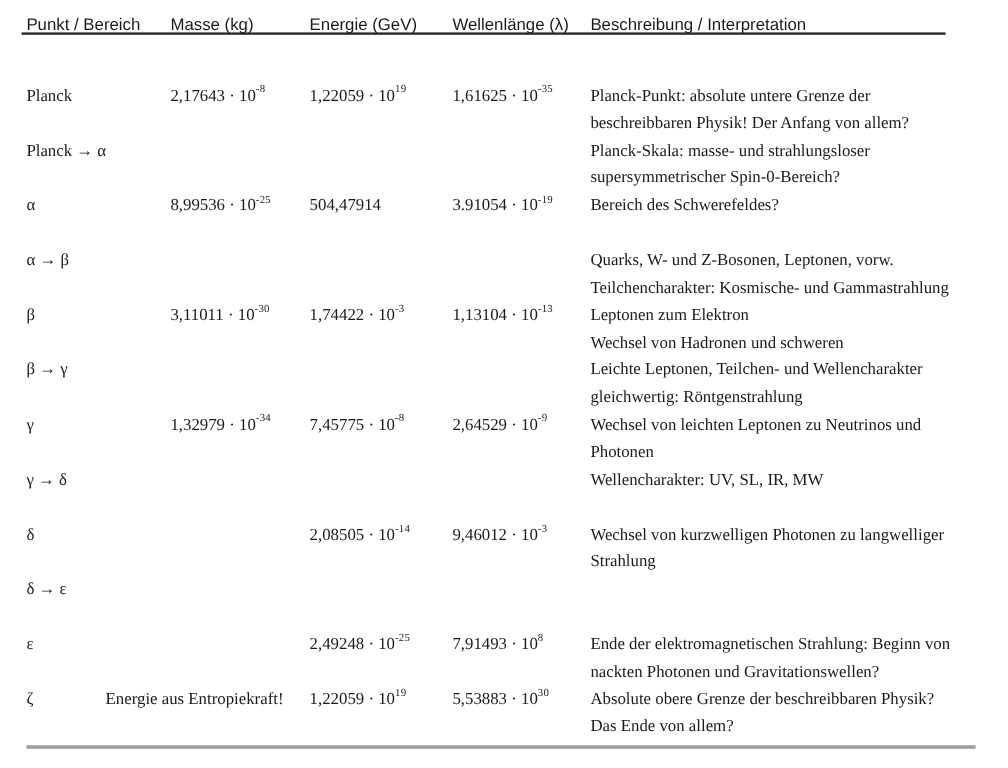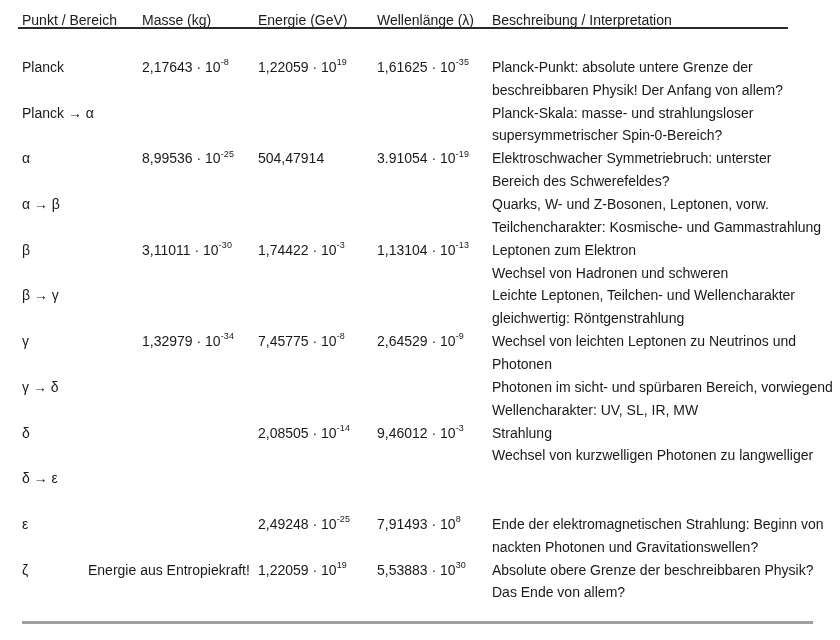--- a/index.html
+++ b/index.html
@@ -41,22 +41,23 @@
     position: absolute;
     left: 18px;
     top: 27px;
     width: 770px;
     height: 1.5px;
     background: var(--rule-dark);
   }
   .table-body {
     position: absolute;
     left: 22px;
-    top: 56px;
+    top: 70px;
     right: 10px;
+    font-family: Liberation Serif, serif;
   }
   .row {
     position: relative;
     line-height: 22.8px;
     min-height: 45.7px;
   }
   .cell { white-space: nowrap; }
   sup.exp {
     font-size: 9px;
     line-height: 0;
@@ -119,21 +120,20 @@
           <div class="desc-line">supersymmetrischer Spin-0-Bereich?</div>
         </div>
   </div>
 
   <div class="row grid-cols">
     <div class="cell">α</div>
     <div class="cell"><span class="val-text">8,99536 · 10</span><sup class="exp">-25</sup></div>
     <div class="cell"><span class="val-text">504,47914</span></div>
     <div class="cell"><span class="val-text">3.91054 · 10</span><sup class="exp">-19</sup></div>
     <div class="cell">
-          <div class="desc-line">Elektroschwacher Symmetriebruch: unterster</div>
           <div class="desc-line">Bereich des Schwerefeldes?</div>
         </div>
   </div>
 
   <div class="row grid-cols">
     <div class="cell">α → β</div>
     <div class="cell"></div>
     <div class="cell"></div>
     <div class="cell"></div>
     <div class="cell">
@@ -174,33 +174,32 @@
           <div class="desc-line">Photonen</div>
         </div>
   </div>
 
   <div class="row grid-cols">
     <div class="cell">γ → δ</div>
     <div class="cell"></div>
     <div class="cell"></div>
     <div class="cell"></div>
     <div class="cell">
-          <div class="desc-line">Photonen im sicht- und spürbaren Bereich, vorwiegend</div>
           <div class="desc-line">Wellencharakter: UV, SL, IR, MW</div>
         </div>
   </div>
 
   <div class="row grid-cols">
     <div class="cell">δ</div>
     <div class="cell"></div>
     <div class="cell"><span class="val-text">2,08505 · 10</span><sup class="exp">-14</sup></div>
     <div class="cell"><span class="val-text">9,46012 · 10</span><sup class="exp">-3</sup></div>
     <div class="cell">
+          <div class="desc-line">Wechsel von kurzwelligen Photonen zu langwelliger</div>
           <div class="desc-line">Strahlung</div>
-          <div class="desc-line">Wechsel von kurzwelligen Photonen zu langwelliger</div>
         </div>
   </div>
 
   <div class="row grid-cols">
     <div class="cell">δ → ε</div>
     <div class="cell"></div>
     <div class="cell"></div>
     <div class="cell"></div>
   </div>
 

